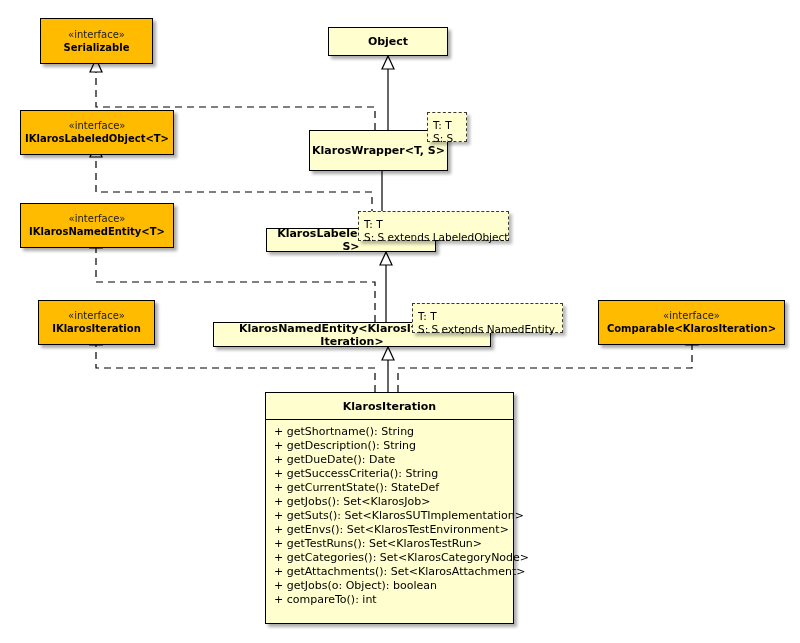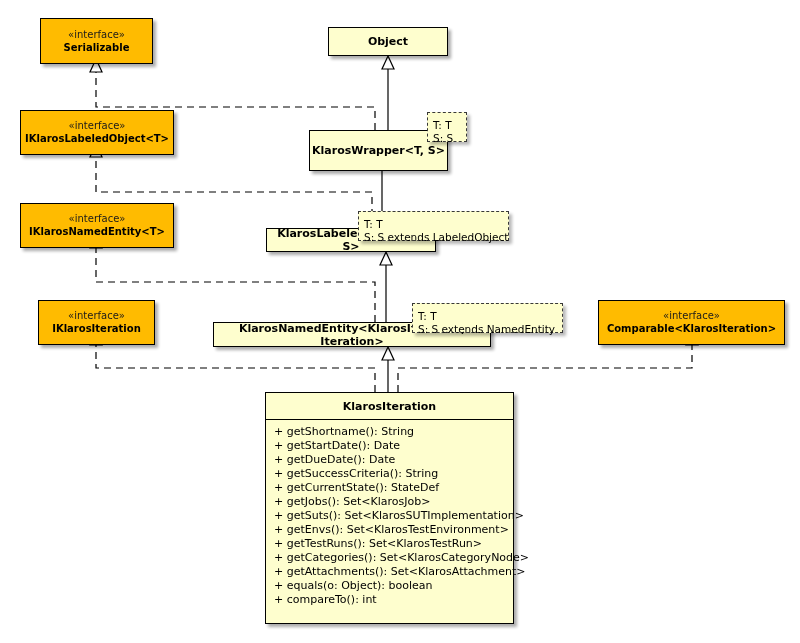--- a/index.html
+++ b/index.html
@@ -123,31 +123,31 @@
   </div>
 
   <div class="node cls" style="left:213px;top:322px;width:278px;height:25px;">
     <div class="title">KlarosNamedEntity&lt;KlarosIteration, Iteration&gt;</div>
   </div>
 
   <div class="node clsbig" style="left:265px;top:392px;width:249px;height:232px;">
     <div class="hdr">KlarosIteration</div>
     <div class="members">
       <div class="m">+ getShortname(): String</div>
-      <div class="m">+ getStartDate(): Date</div>
+      <div class="m">+ getDescription(): String</div>
       <div class="m">+ getDueDate(): Date</div>
       <div class="m">+ getSuccessCriteria(): String</div>
       <div class="m">+ getCurrentState(): StateDef</div>
       <div class="m">+ getJobs(): Set&lt;KlarosJob&gt;</div>
       <div class="m">+ getSuts(): Set&lt;KlarosSUTImplementation&gt;</div>
       <div class="m">+ getEnvs(): Set&lt;KlarosTestEnvironment&gt;</div>
       <div class="m">+ getTestRuns(): Set&lt;KlarosTestRun&gt;</div>
       <div class="m">+ getCategories(): Set&lt;KlarosCategoryNode&gt;</div>
       <div class="m">+ getAttachments(): Set&lt;KlarosAttachment&gt;</div>
-      <div class="m">+ equals(o: Object): boolean</div>
+      <div class="m">+ getJobs(o: Object): boolean</div>
       <div class="m">+ compareTo(): int</div>
     </div>
   </div>
 
   <div class="note" style="left:427px;top:112px;width:40px;height:30px;">
     <div class="ln">T: T</div>
     <div class="ln">S: S</div>
   </div>
 
   <div class="note" style="left:358px;top:211px;width:151px;height:30px;">

